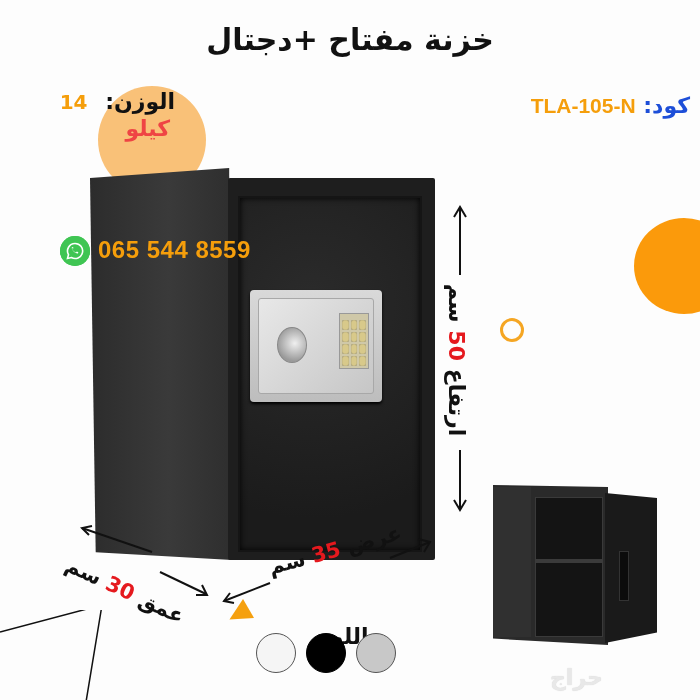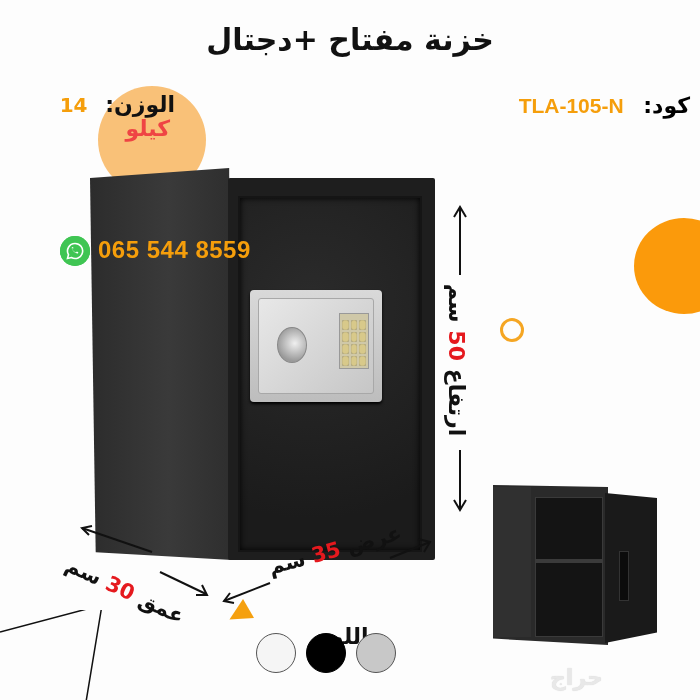--- a/index.html
+++ b/index.html
@@ -11,29 +11,29 @@
   .title { left: 0; top: 22px; width: 700px; text-align: center; font-size: 30px; font-weight: bold; direction: rtl; color: #111; }
 
   
   .circle-peach { left: 98px; top: 86px; width: 108px; height: 108px; border-radius: 50%; background: #f8b660; opacity: 0.85; }
   .circle-orange { left: 634px; top: 218px; width: 100px; height: 96px; border-radius: 50%; background: #fb9a0b; }
   .ring-orange { left: 500px; top: 318px; width: 24px; height: 24px; border-radius: 50%; border: 3px solid #f5a623; }
   .tri-orange { left: 228px; top: 603px; width: 0; height: 0; border-top: 11px solid transparent; border-bottom: 11px solid transparent; border-right: 22px solid #f5a00f; transform: rotate(-30deg); }
   .tri-outline { left: 0; top: 610px; width: 110px; height: 90px; }
 
   
-  .weight { left: 40px; top: 88px; width: 135px; direction: rtl; text-align: right; font-size: 22px; font-weight: bold; line-height: 34px; }
+  .weight { left: 40px; top: 88px; width: 135px; direction: rtl; text-align: right; font-size: 22px; font-weight: bold; line-height: 28px; }
   .weight .label { color: #111; }
   .weight .value { color: #f59e0b; margin-right: 10px; font-size: 20px; }
   .weight-unit { left: 40px; top: 116px; width: 130px; direction: rtl; text-align: right; font-size: 22px; font-weight: bold; color: #ef4444; }
 
   
   .code { left: 480px; top: 93px; width: 210px; direction: rtl; text-align: right; font-size: 22px; font-weight: bold; white-space: nowrap; }
-  .code .label { color: #000000; }
-  .code .value { color: #f59e0b; font-family: "Liberation Sans", sans-serif; font-size: 21px; margin-right: 12px; direction: ltr; unicode-bidi: embed; }
+  .code .label { color: #1d4ed8; }
+  .code .value { color: #f59e0b; font-family: "Liberation Sans", sans-serif; font-size: 21px; direction: ltr; unicode-bidi: embed; }
 
   
   .safe { left: 90px; top: 168px; width: 345px; height: 392px; }
   .safe-side { left: 0; top: 0; width: 142px; height: 392px; background: linear-gradient(90deg,#2c2c2c 0%,#3a3a3a 55%,#2e2e2e 100%); clip-path: polygon(0 10px, 98% 0, 100% 100%, 4% 98%); }
   .safe-front { left: 138px; top: 10px; width: 207px; height: 382px; background: #1e1e1e; border-radius: 2px; }
   .safe-door { left: 148px; top: 28px; width: 184px; height: 356px; background: radial-gradient(circle at 40% 30%, #2b2b2b 0%, #1b1b1b 80%); border: 2px solid #151515; box-shadow: inset 0 0 6px #000; }
   .lock-panel { left: 160px; top: 122px; width: 132px; height: 112px; background: linear-gradient(180deg,#d9d9d9 0%,#bdbdbd 100%); border-radius: 4px; box-shadow: 0 2px 3px #000; }
   .lock-inner { left: 8px; top: 8px; width: 116px; height: 96px; background: linear-gradient(135deg,#e8e8e8,#c6c6c6); border: 1px solid #a8a8a8; border-radius: 3px; }
   .knob { left: 18px; top: 28px; width: 30px; height: 36px; border-radius: 50%; background: radial-gradient(circle at 60% 45%, #f0f0f0 0%, #9a9a9a 70%); border: 1px solid #888; }
   .keypad { left: 80px; top: 14px; width: 30px; height: 56px; background: #cfc8a8; border: 1px solid #999; display: grid; grid-template-columns: repeat(3, 1fr); gap: 2px; padding: 6px 2px 2px 2px; }

